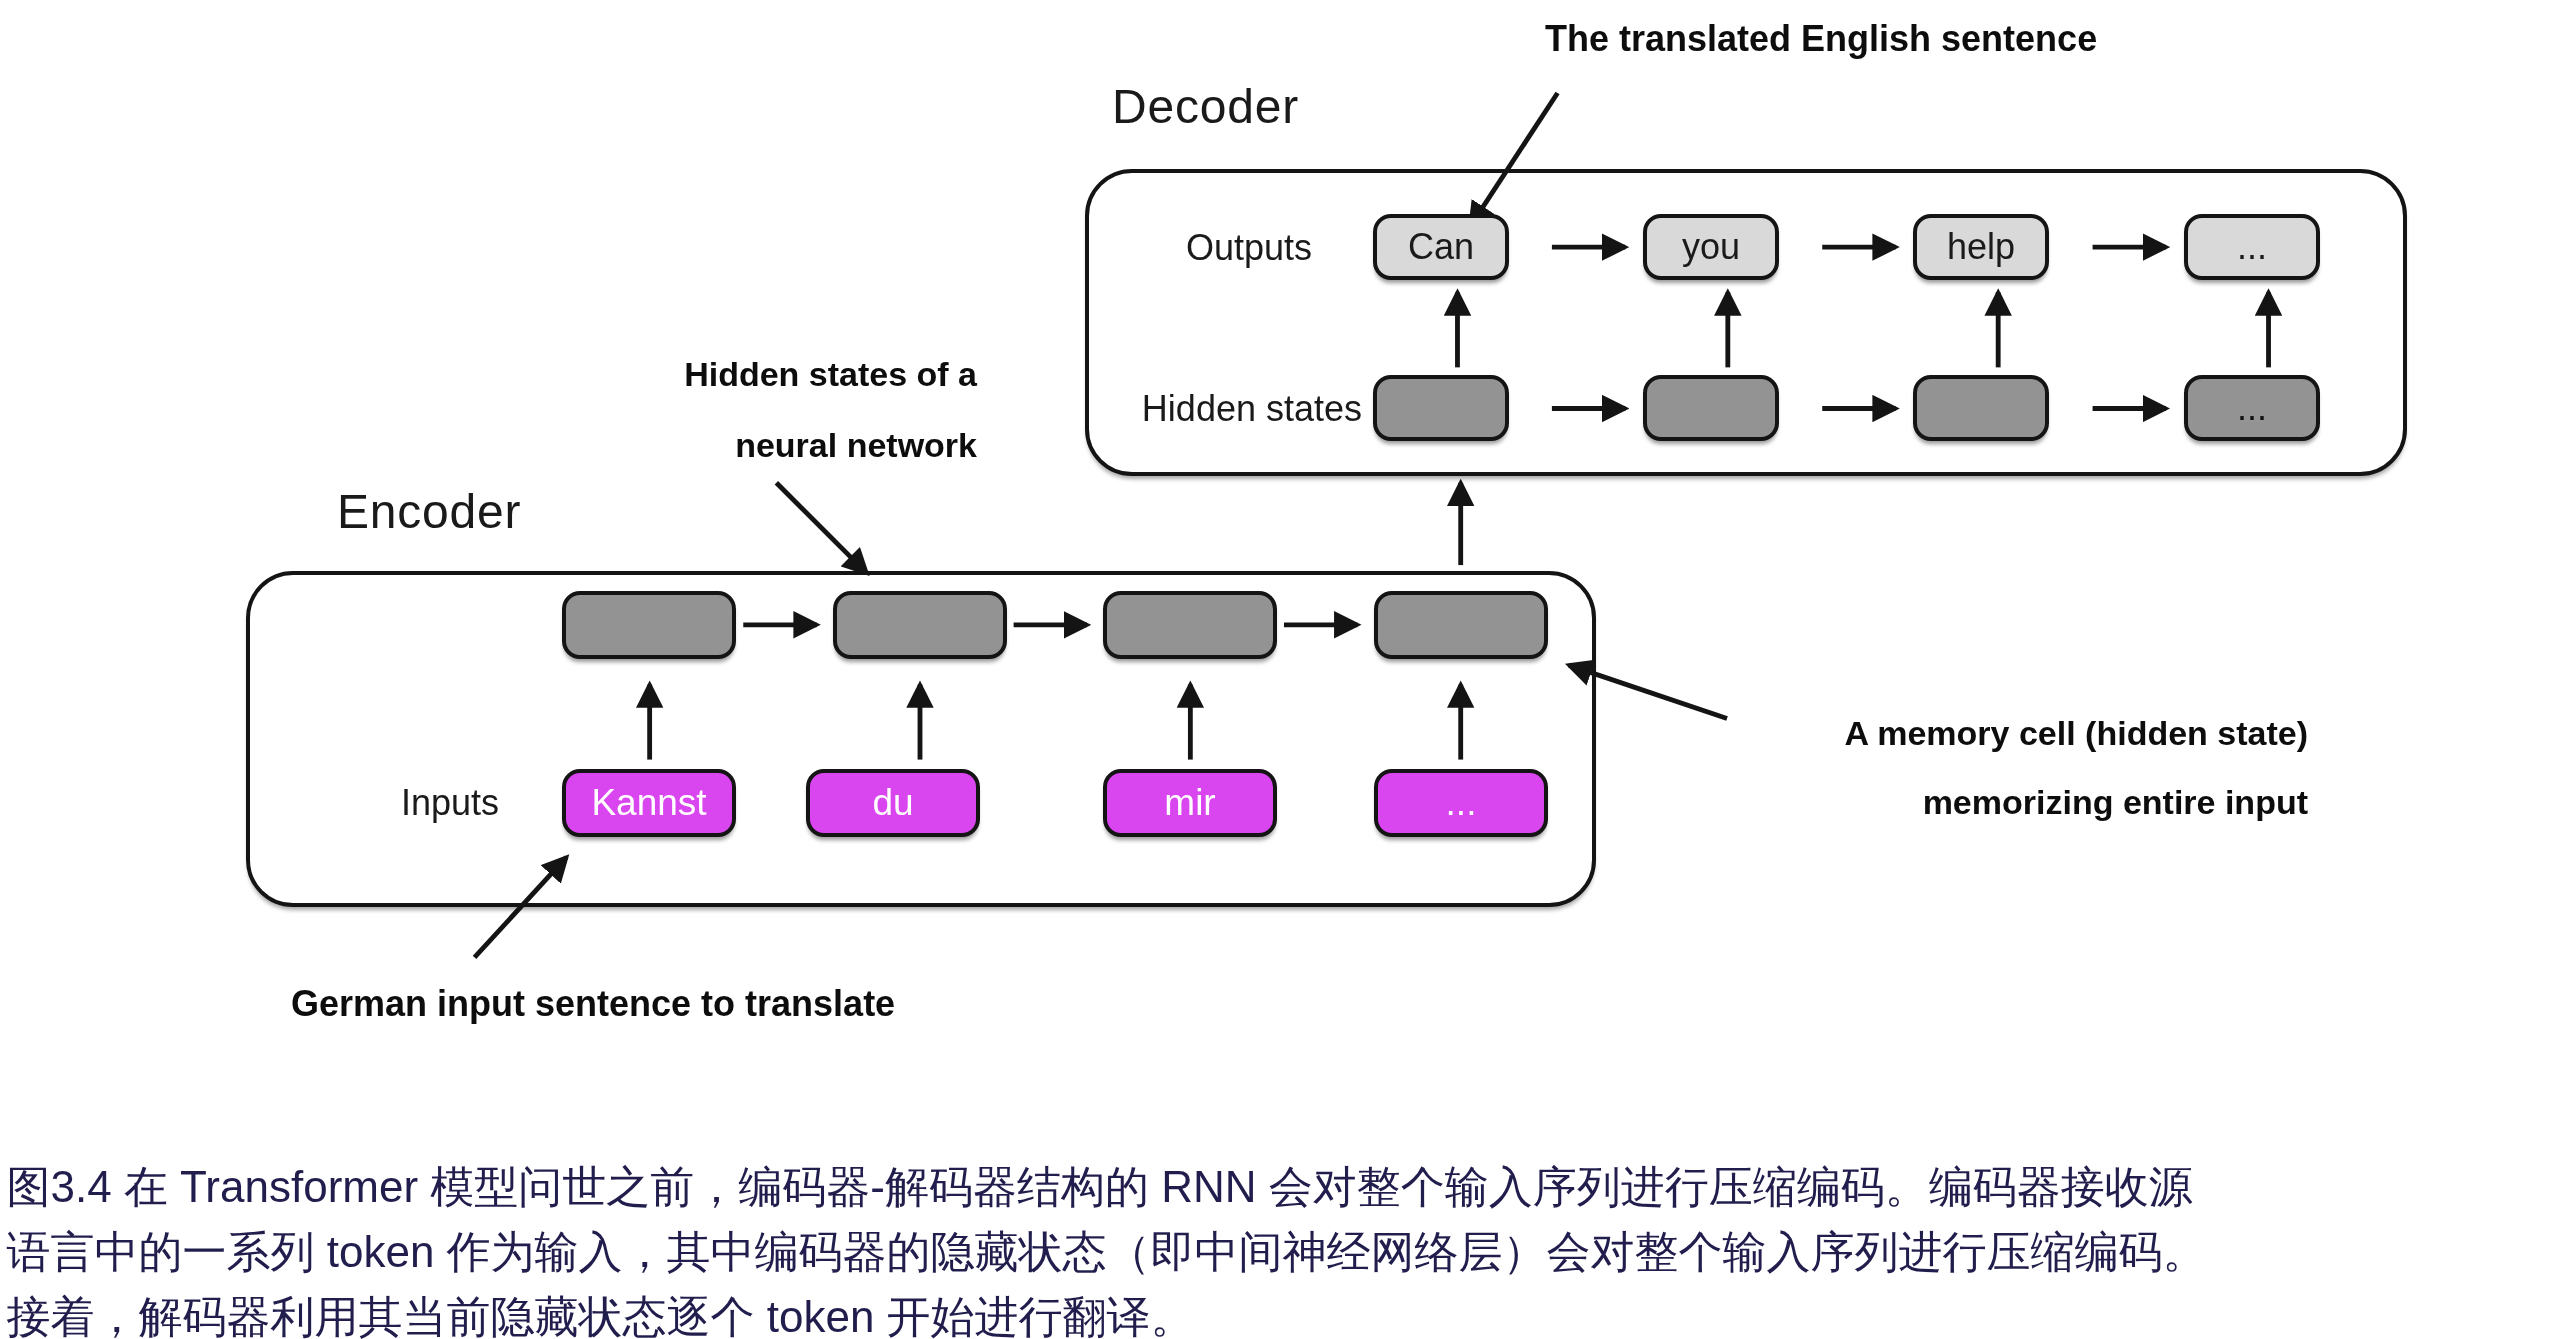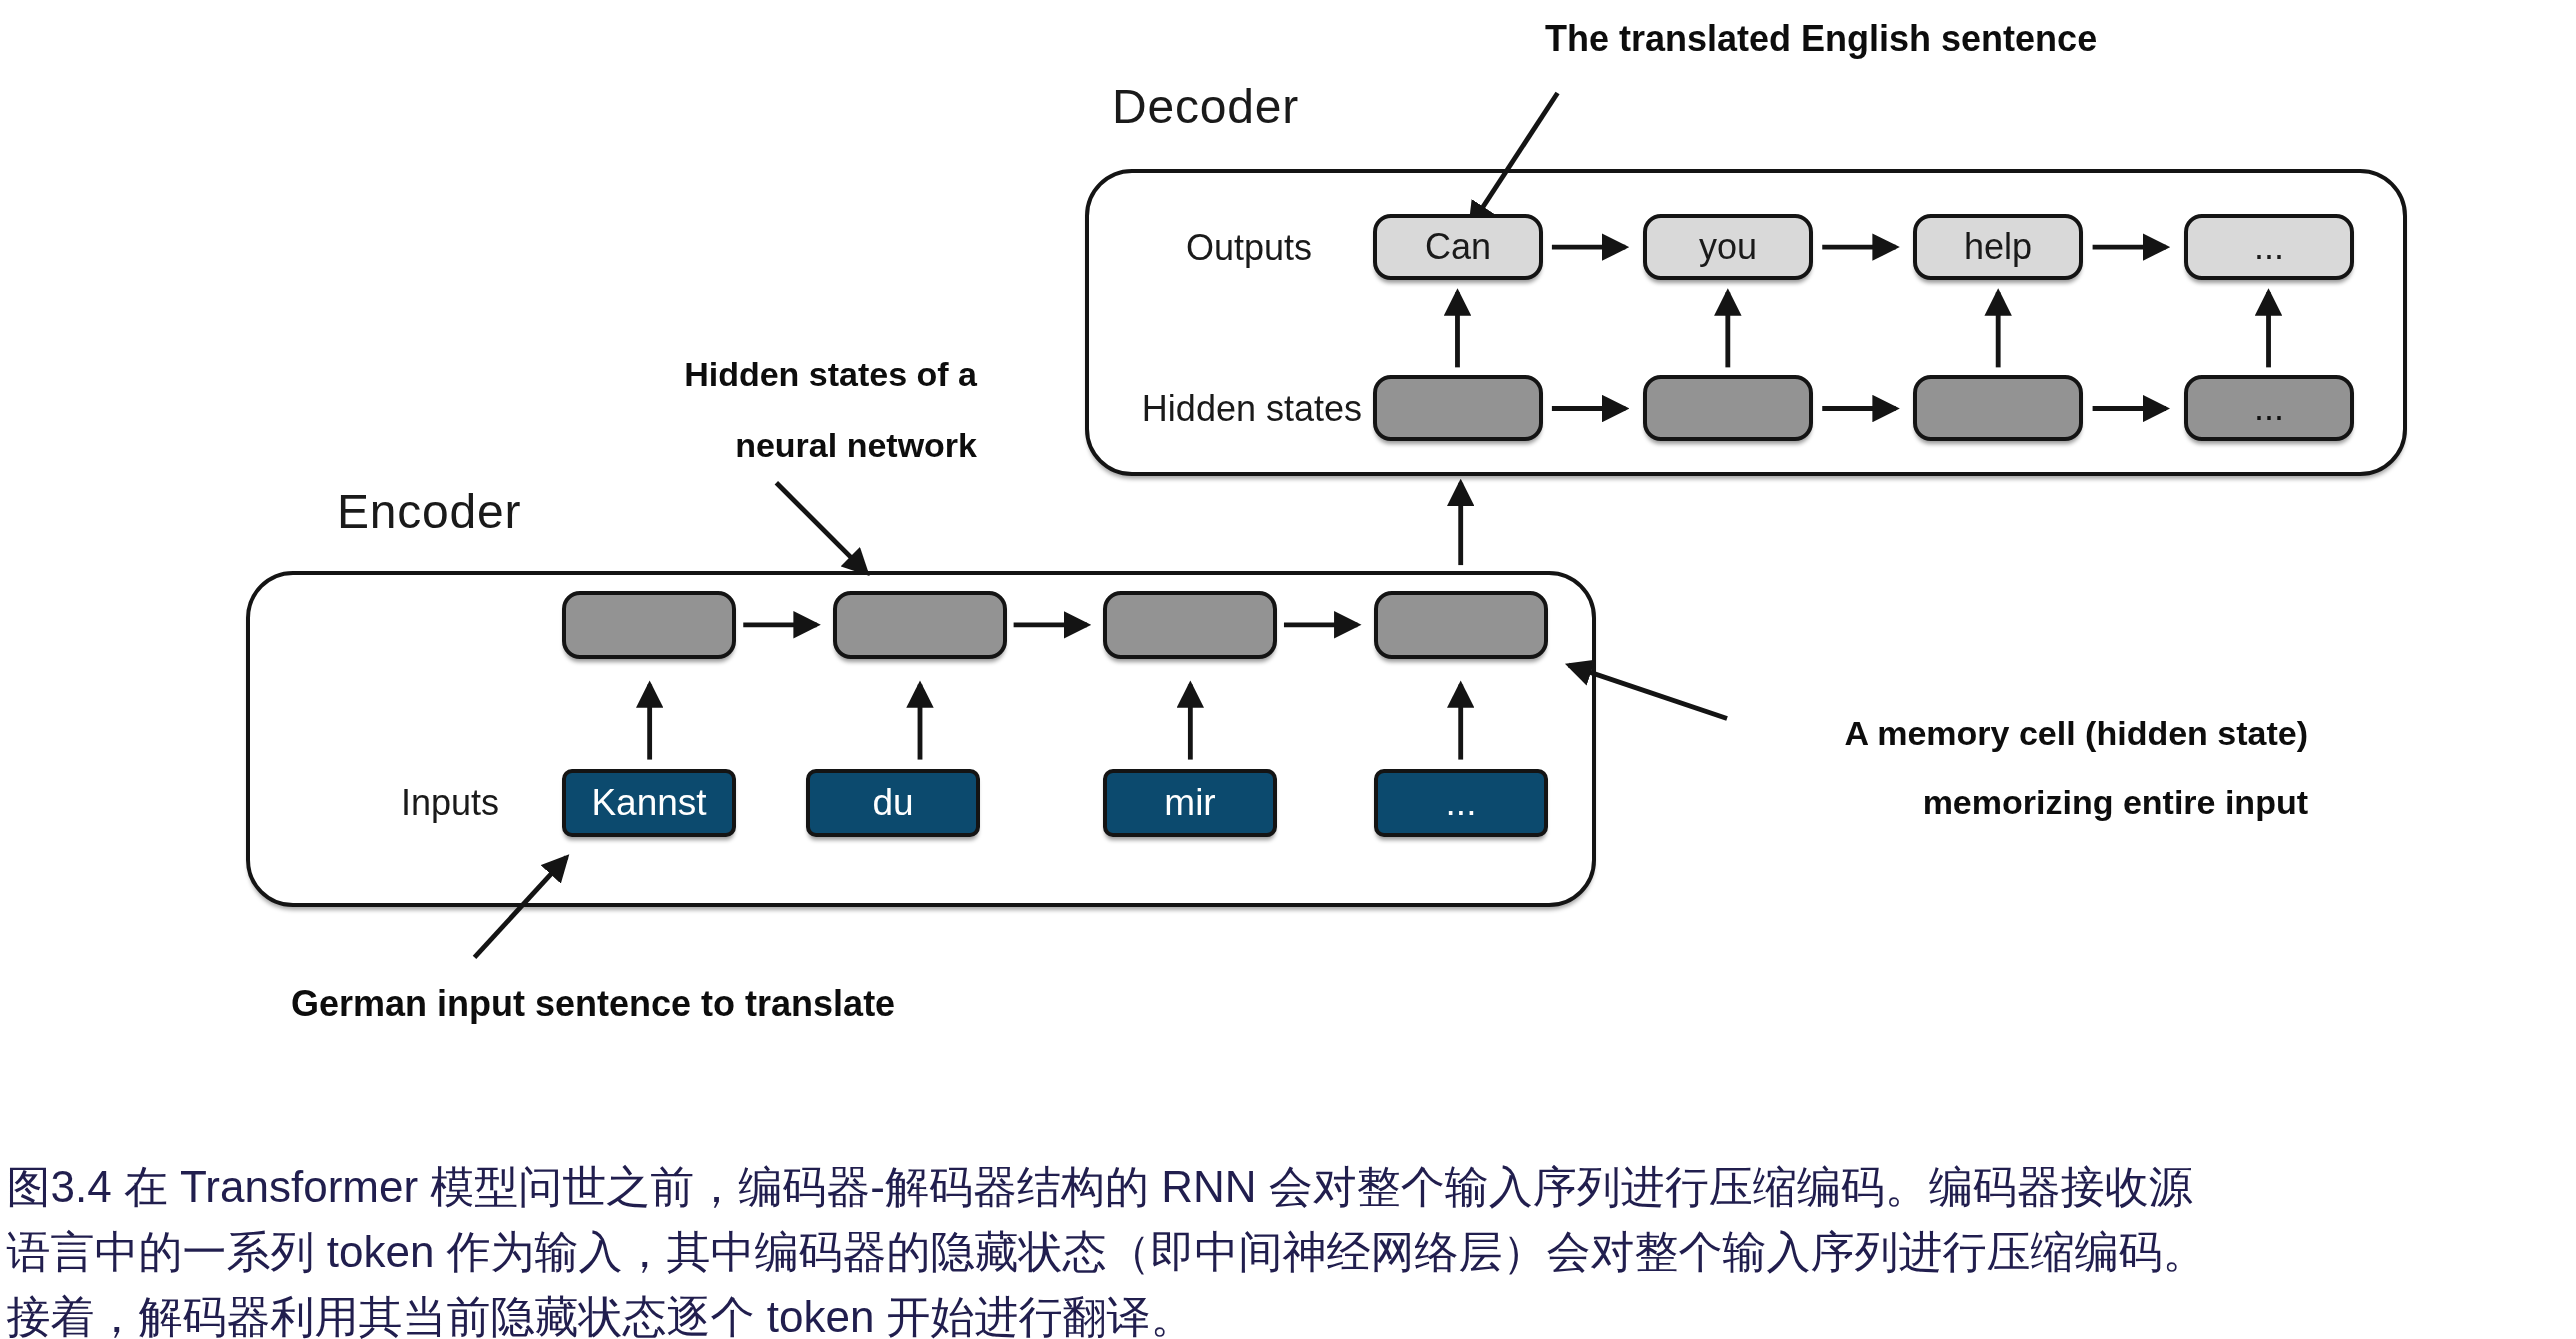--- a/index.html
+++ b/index.html
@@ -10,27 +10,27 @@
   .container-box{
     position:absolute;background:#ffffff;border:4.8px solid #141414;border-radius:47px;
     box-shadow:0 4.8px 4px -2.4px rgba(0,0,0,.35);
   }
   .svg-overlay{position:absolute;left:0;top:0;width:2576px;height:1340px;pointer-events:none;}
   .section-title{position:absolute;font-size:48px;font-weight:500;letter-spacing:0.8px;color:#1a1a1a;}
   .row-label{position:absolute;font-size:36px;color:#1a1a1a;text-align:right;width:323px;line-height:42px;}
   .annot{position:absolute;font-weight:bold;color:#0d0d0d;}
   .annot.center{text-align:right;}
   .tok{
-    position:absolute;width:170px;height:66px;border:4.8px solid #141414;border-radius:18px;
+    position:absolute;width:136px;height:66px;border:4.8px solid #141414;border-radius:18px;
     box-sizing:border-box;display:flex;align-items:center;justify-content:center;
     font-size:36px;box-shadow:0 4.8px 4px -2.4px rgba(0,0,0,.4);
   }
   .tok.light{background:#d9d9d9;color:#1a1a1a;}
   .tok.mid{background:#939393;color:#111;}
-  .tok.dark{background:#0c4a6e;color:#ffffff;font-size:37px;border-radius:10px;}
+  .tok.dark{background:#d946ef;color:#ffffff;font-size:37px;}
   .tok.enc{width:174px;height:68px;}
   .caption{
     position:absolute;left:6.5px;top:1154px;width:2566px;
     font-size:44px;line-height:65px;color:#211e4e;font-weight:400;
   }
 </style>
 </head>
 <body>
 
 <div class="canvas">

